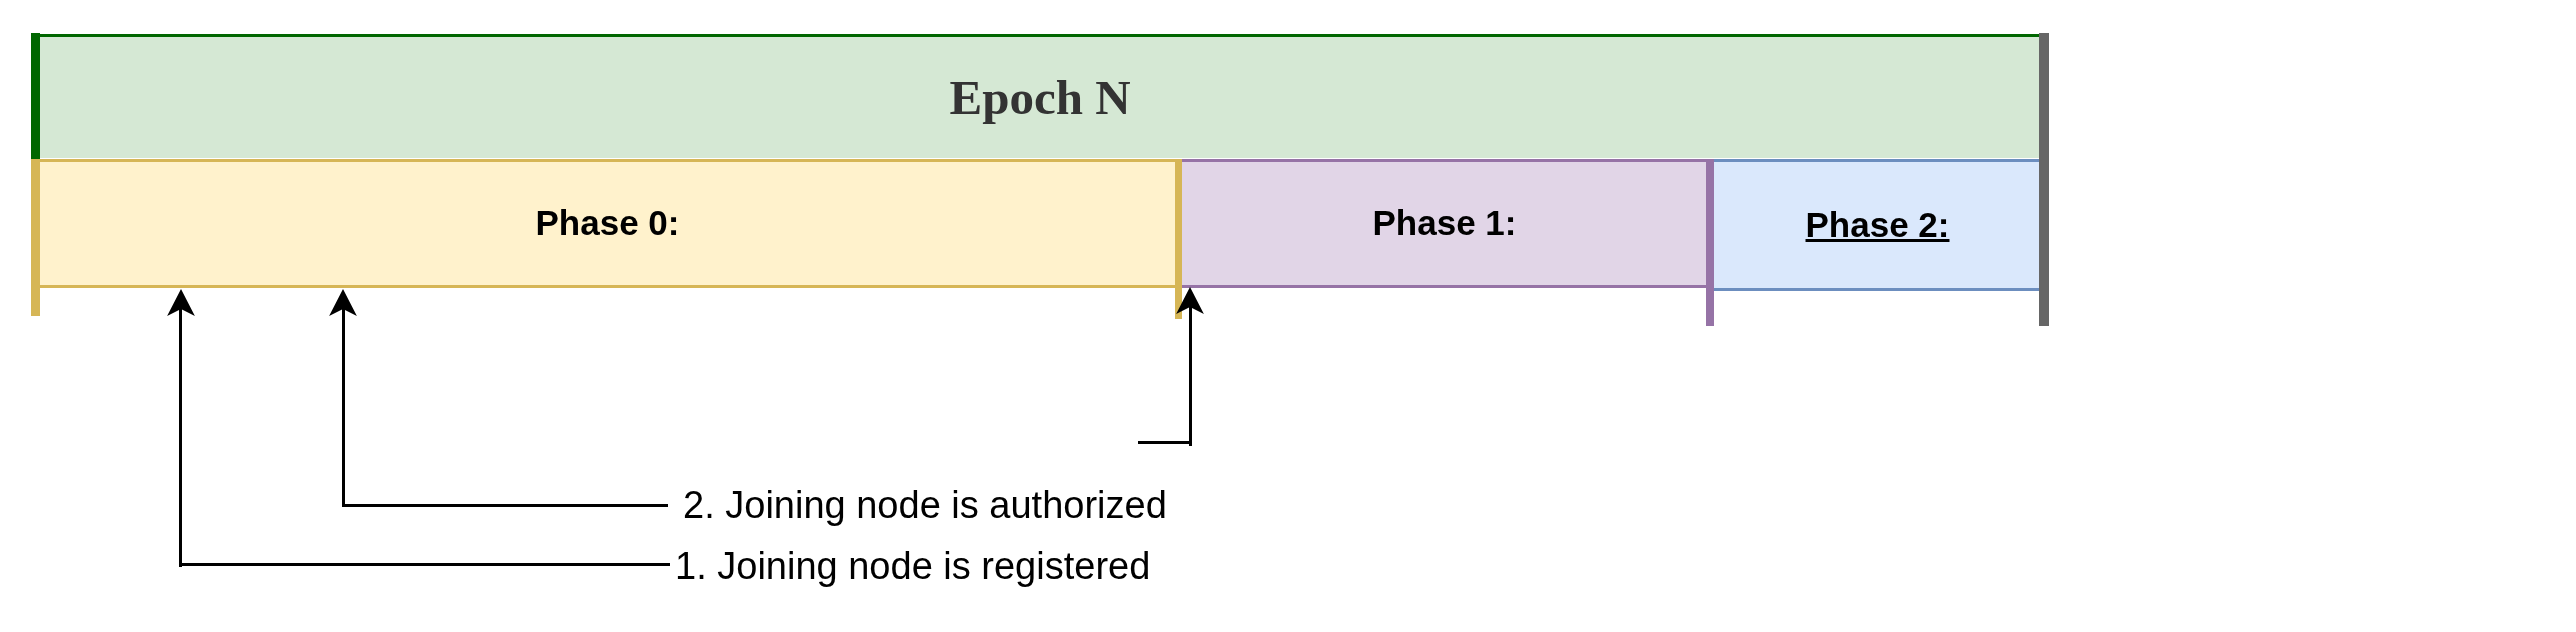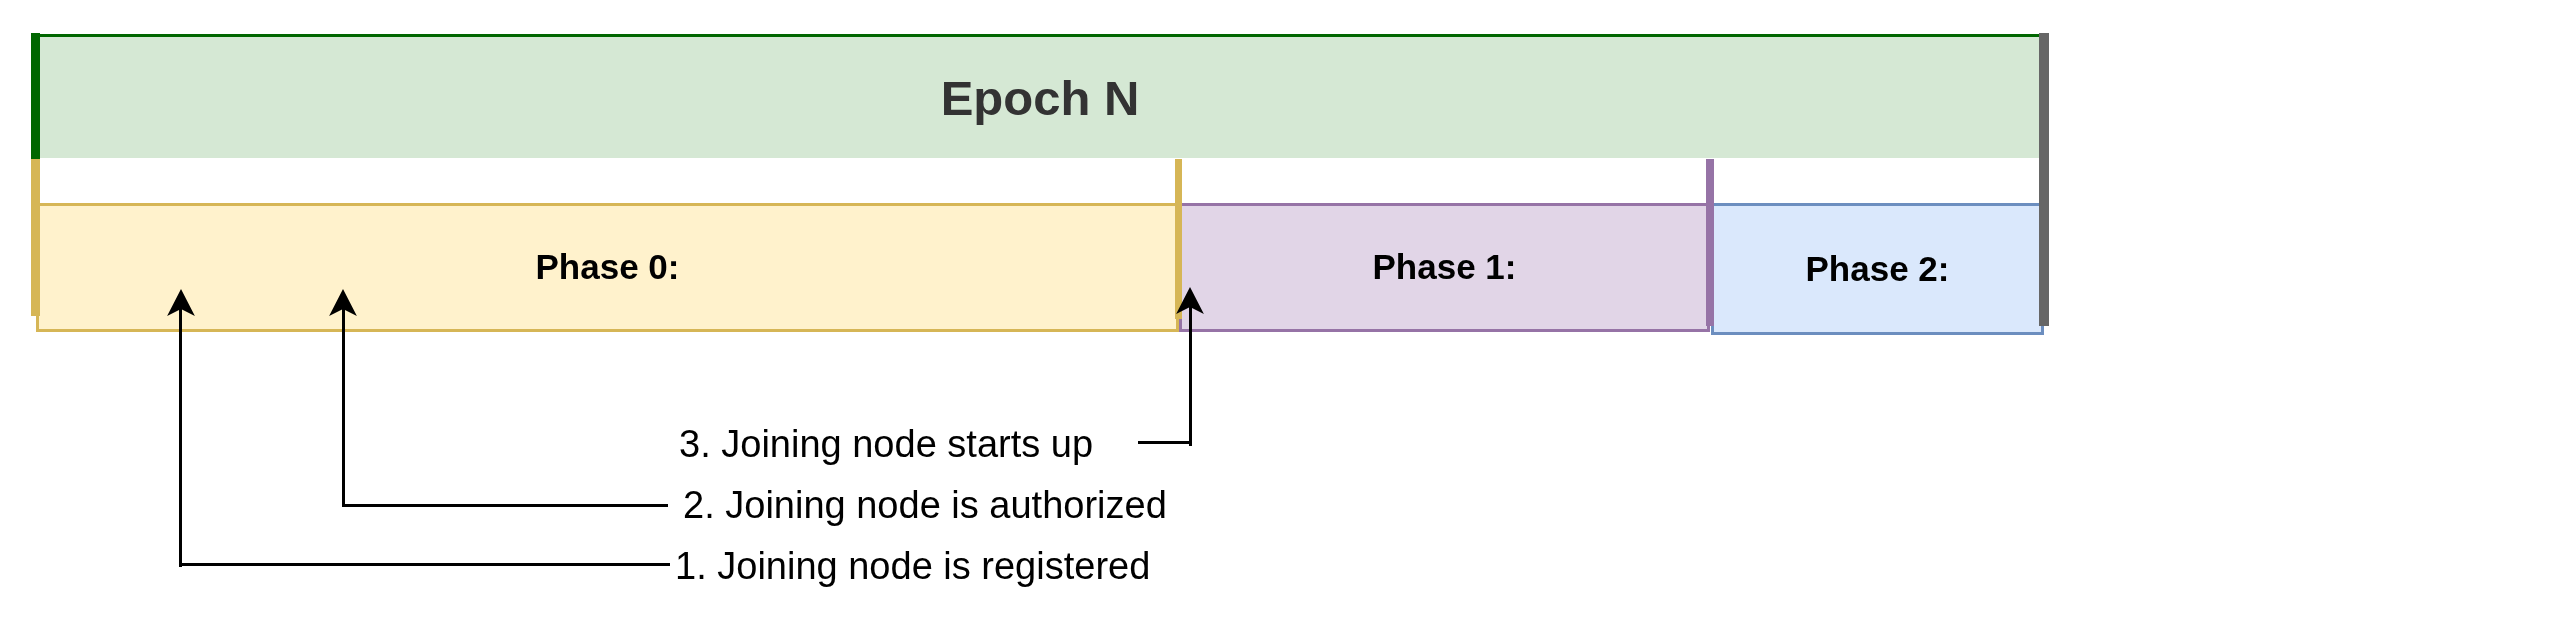--- a/index.html
+++ b/index.html
@@ -24,20 +24,21 @@
     justify-content: center;
     font-size: 49px;
     font-weight: bold;
     color: var(--epoch_label_text, #333333);
     white-space: nowrap;
   }
   #epoch-n-box {
     left: 36px; top: 34px; width: 2008px; height: 124px;
     background: var(--epoch_n_fill, #d5e8d4);
     border-top: 3.9px solid var(--epoch_n_border, #006600);
+    font-family: Liberation Serif, serif;
   }
   #epoch-n1-box {
     left: 2044px; top: 34px; width: 512px; height: 124px;
     background: var(--epoch_n1_fill, #f5f5f5);
     border: 3.9px solid var(--epoch_n1_border, #666666);
     border-left: none;
   }
 
   
   .phase-box {
@@ -45,36 +46,36 @@
     display: flex;
     flex-direction: column;
     align-items: center;
     justify-content: center;
     text-align: center;
     font-size: 35px;
     font-weight: bold;
     color: var(--phase_label_text, #000000);
     line-height: 1.32;
     white-space: nowrap;
-    margin-top: 44px;
   }
   #phase-0-box {
     left: 36px; width: 1143px;
     background: var(--phase0_fill, #fff2cc);
     border: 3.9px solid var(--phase0_border, #d6b656);
   }
   #phase-1-box {
     left: 1179px; width: 531px;
     background: var(--phase1_fill, #e1d5e7);
     border: 3.9px solid var(--phase1_border, #9673a6);
   }
   #phase-2-box {
     left: 1711px; width: 333px; height: 132px;
     background: var(--phase2_fill, #dae8fc);
     border: 3.9px solid var(--phase2_border, #6c8ebf);
+    text-decoration: underline;
   }
 
   
   #marker-epoch-n-start   { left: 31px;   top: 33px;  width: 9.4px; height: 126px; background: var(--epoch_n_border, #006600); }
   #marker-phase-0-start   { left: 31px;   top: 159px; width: 9.4px; height: 157px; background: var(--phase0_border, #d6b656); }
   #marker-phase-1-start   { left: 1175px; top: 159px; width: 7px;  height: 160px; background: var(--phase0_border, #d6b656); }
   #marker-phase-2-start   { left: 1706px; top: 159px; width: 7.8px; height: 167px; background: var(--phase1_border, #9673a6); }
   #marker-epoch-n1-start  { left: 2039px; top: 33px;  width: 10.2px; height: 293px; background: var(--epoch_n1_border, #666666); }
 
   
@@ -146,18 +147,17 @@
   <div class="abs arrow-line" id="arrow-2-hline"></div>
 
   <div class="abs arrow-head" id="arrow-3-head">
     <svg width="28" height="27" viewBox="0 0 36 35">
         <polygon points="18,0 36,35 18,26 0,35" fill="#000000"></polygon>
       </svg>
   </div>
   <div class="abs arrow-line" id="arrow-3-vline"></div>
   <div class="abs arrow-line" id="arrow-3-hline"></div>
 
-  <div class="abs annotation-label" id="annotation-3-label">3. Joining node starts up</div>
   <div class="abs annotation-label" id="annotation-2-label">2. Joining node is authorized</div>
   <div class="abs annotation-label" id="annotation-1-label">1. Joining node is registered</div>
 
 </div>
 
 
 </body></html>

